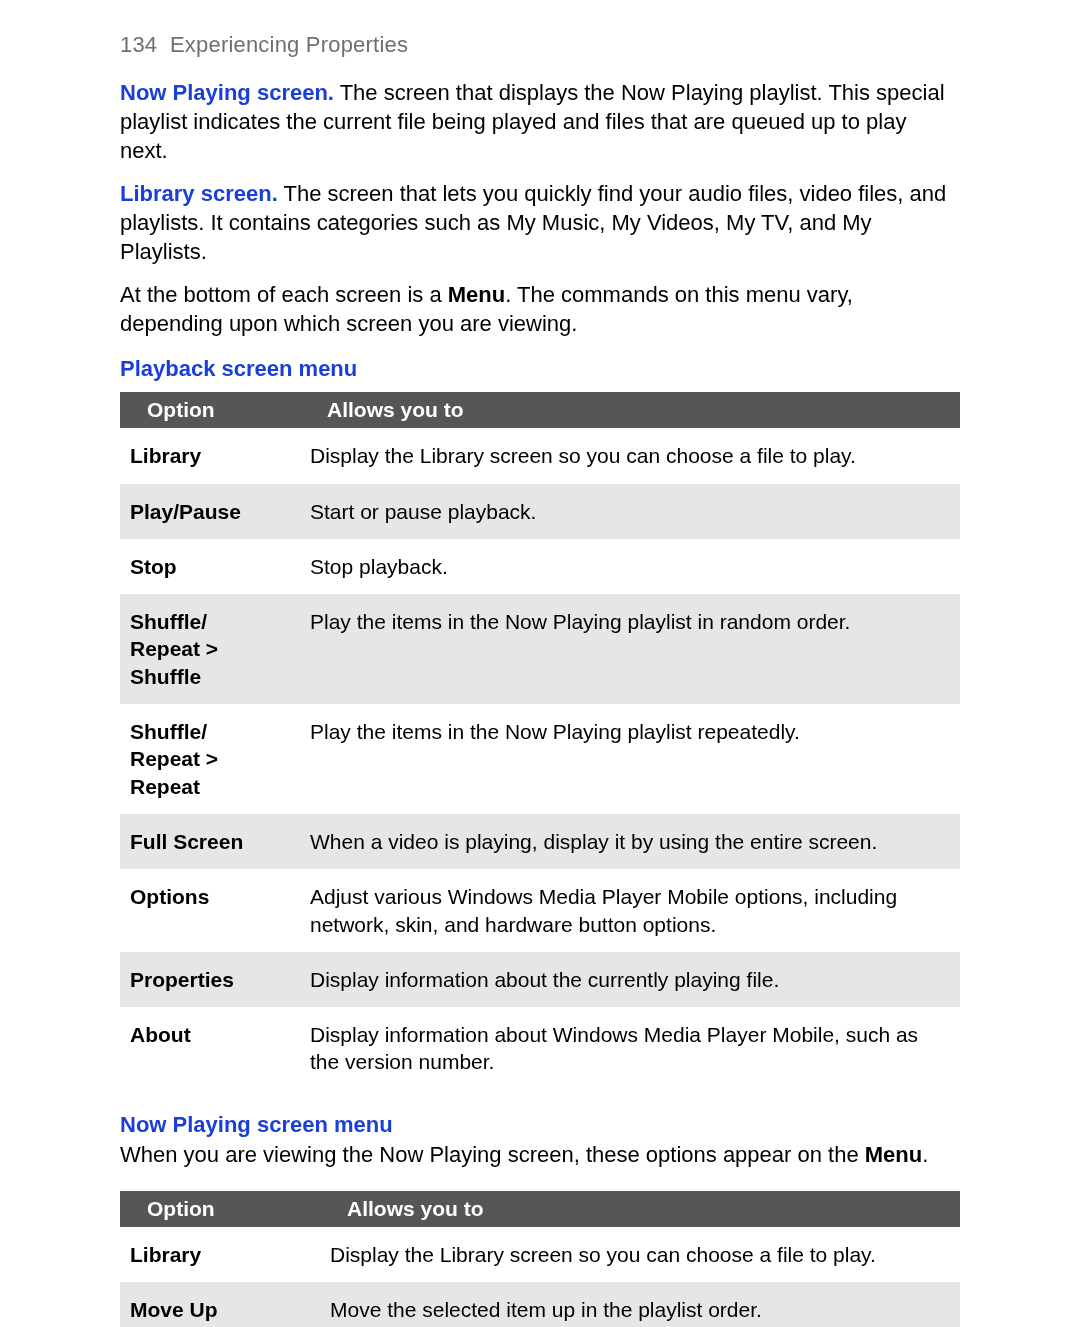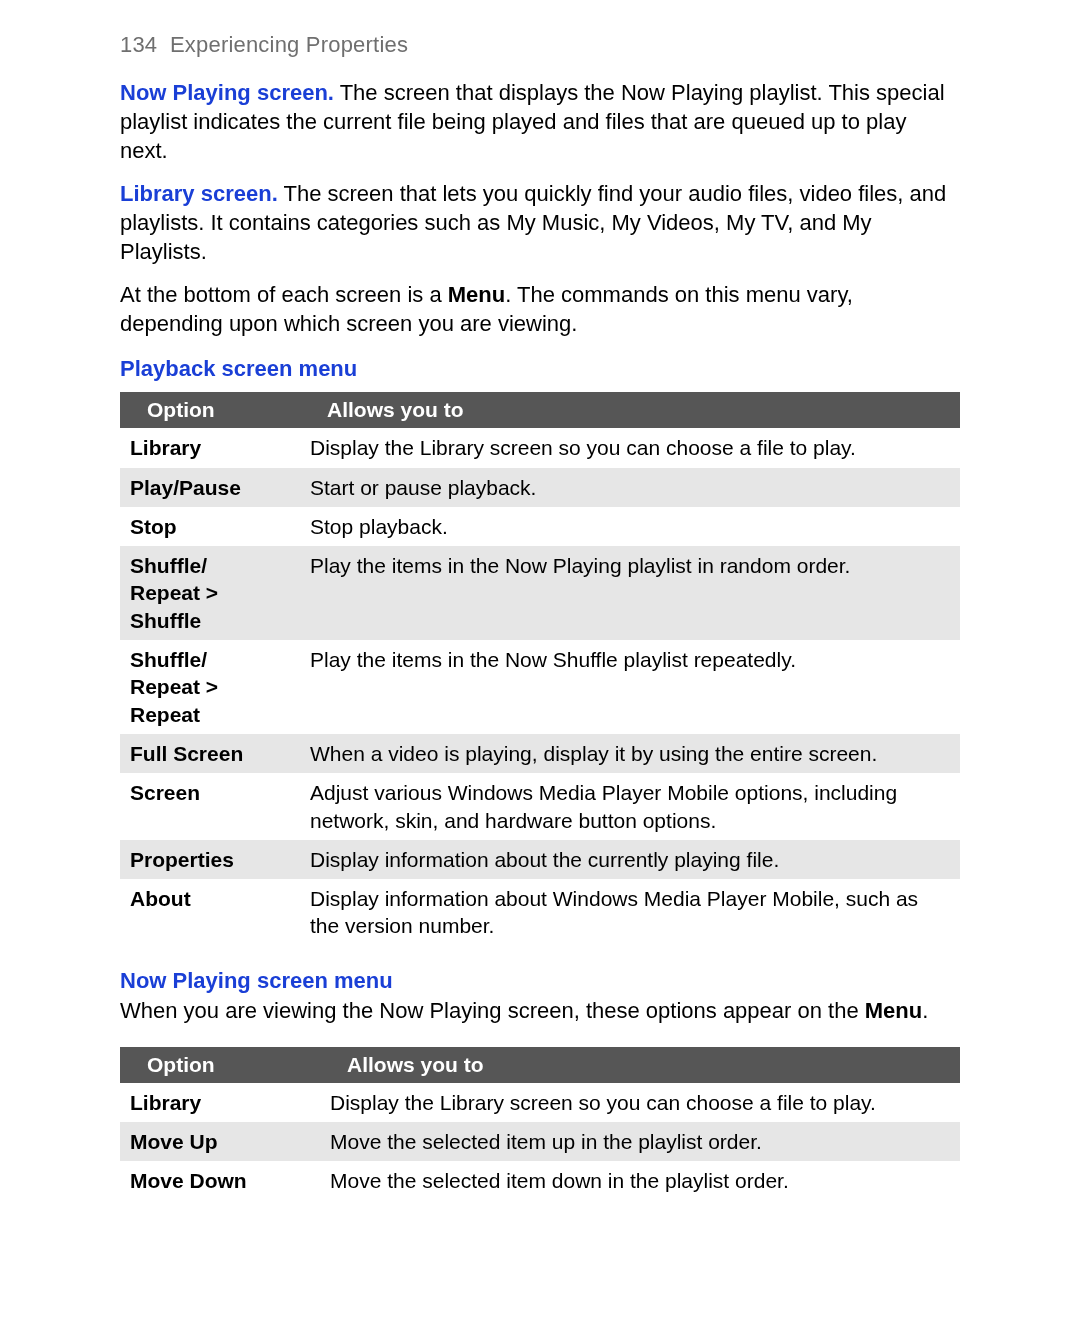--- a/index.html
+++ b/index.html
@@ -47,21 +47,21 @@
     margin-bottom: 22px;
   }
   thead th {
     background: #565656;
     color: #fff;
     font-weight: 700;
     text-align: left;
     padding: 6px 27px;
   }
   tbody td {
-    padding: 6px 10px;
+    padding: 14px 10px;
     vertical-align: top;
     line-height: 1.3;
   }
   tbody tr:nth-child(even) td {
     background: #e6e6e6;
   }
   tbody tr:nth-child(odd) td {
     background: #fff;
   }
   .col-option {
@@ -115,28 +115,28 @@
       <tr>
           <td class="col-option">Stop</td>
           <td>Stop playback.</td>
         </tr>
       <tr>
           <td class="col-option">Shuffle/<br>Repeat &gt;<br>Shuffle</td>
           <td>Play the items in the Now Playing playlist in random order.</td>
         </tr>
       <tr>
           <td class="col-option">Shuffle/<br>Repeat &gt;<br>Repeat</td>
-          <td>Play the items in the Now Shuffle playlist repeatedly.</td>
+          <td>Play the items in the Now Playing playlist repeatedly.</td>
         </tr>
       <tr>
           <td class="col-option">Full Screen</td>
           <td>When a video is playing, display it by using the entire screen.</td>
         </tr>
       <tr>
-          <td class="col-option">Screen</td>
+          <td class="col-option">Options</td>
           <td>Adjust various Windows Media Player Mobile options, including network, skin, and hardware button options.</td>
         </tr>
       <tr>
           <td class="col-option">Properties</td>
           <td>Display information about the currently playing file.</td>
         </tr>
       <tr>
           <td class="col-option">About</td>
           <td>Display information about Windows Media Player Mobile, such as the version number.</td>
         </tr>

